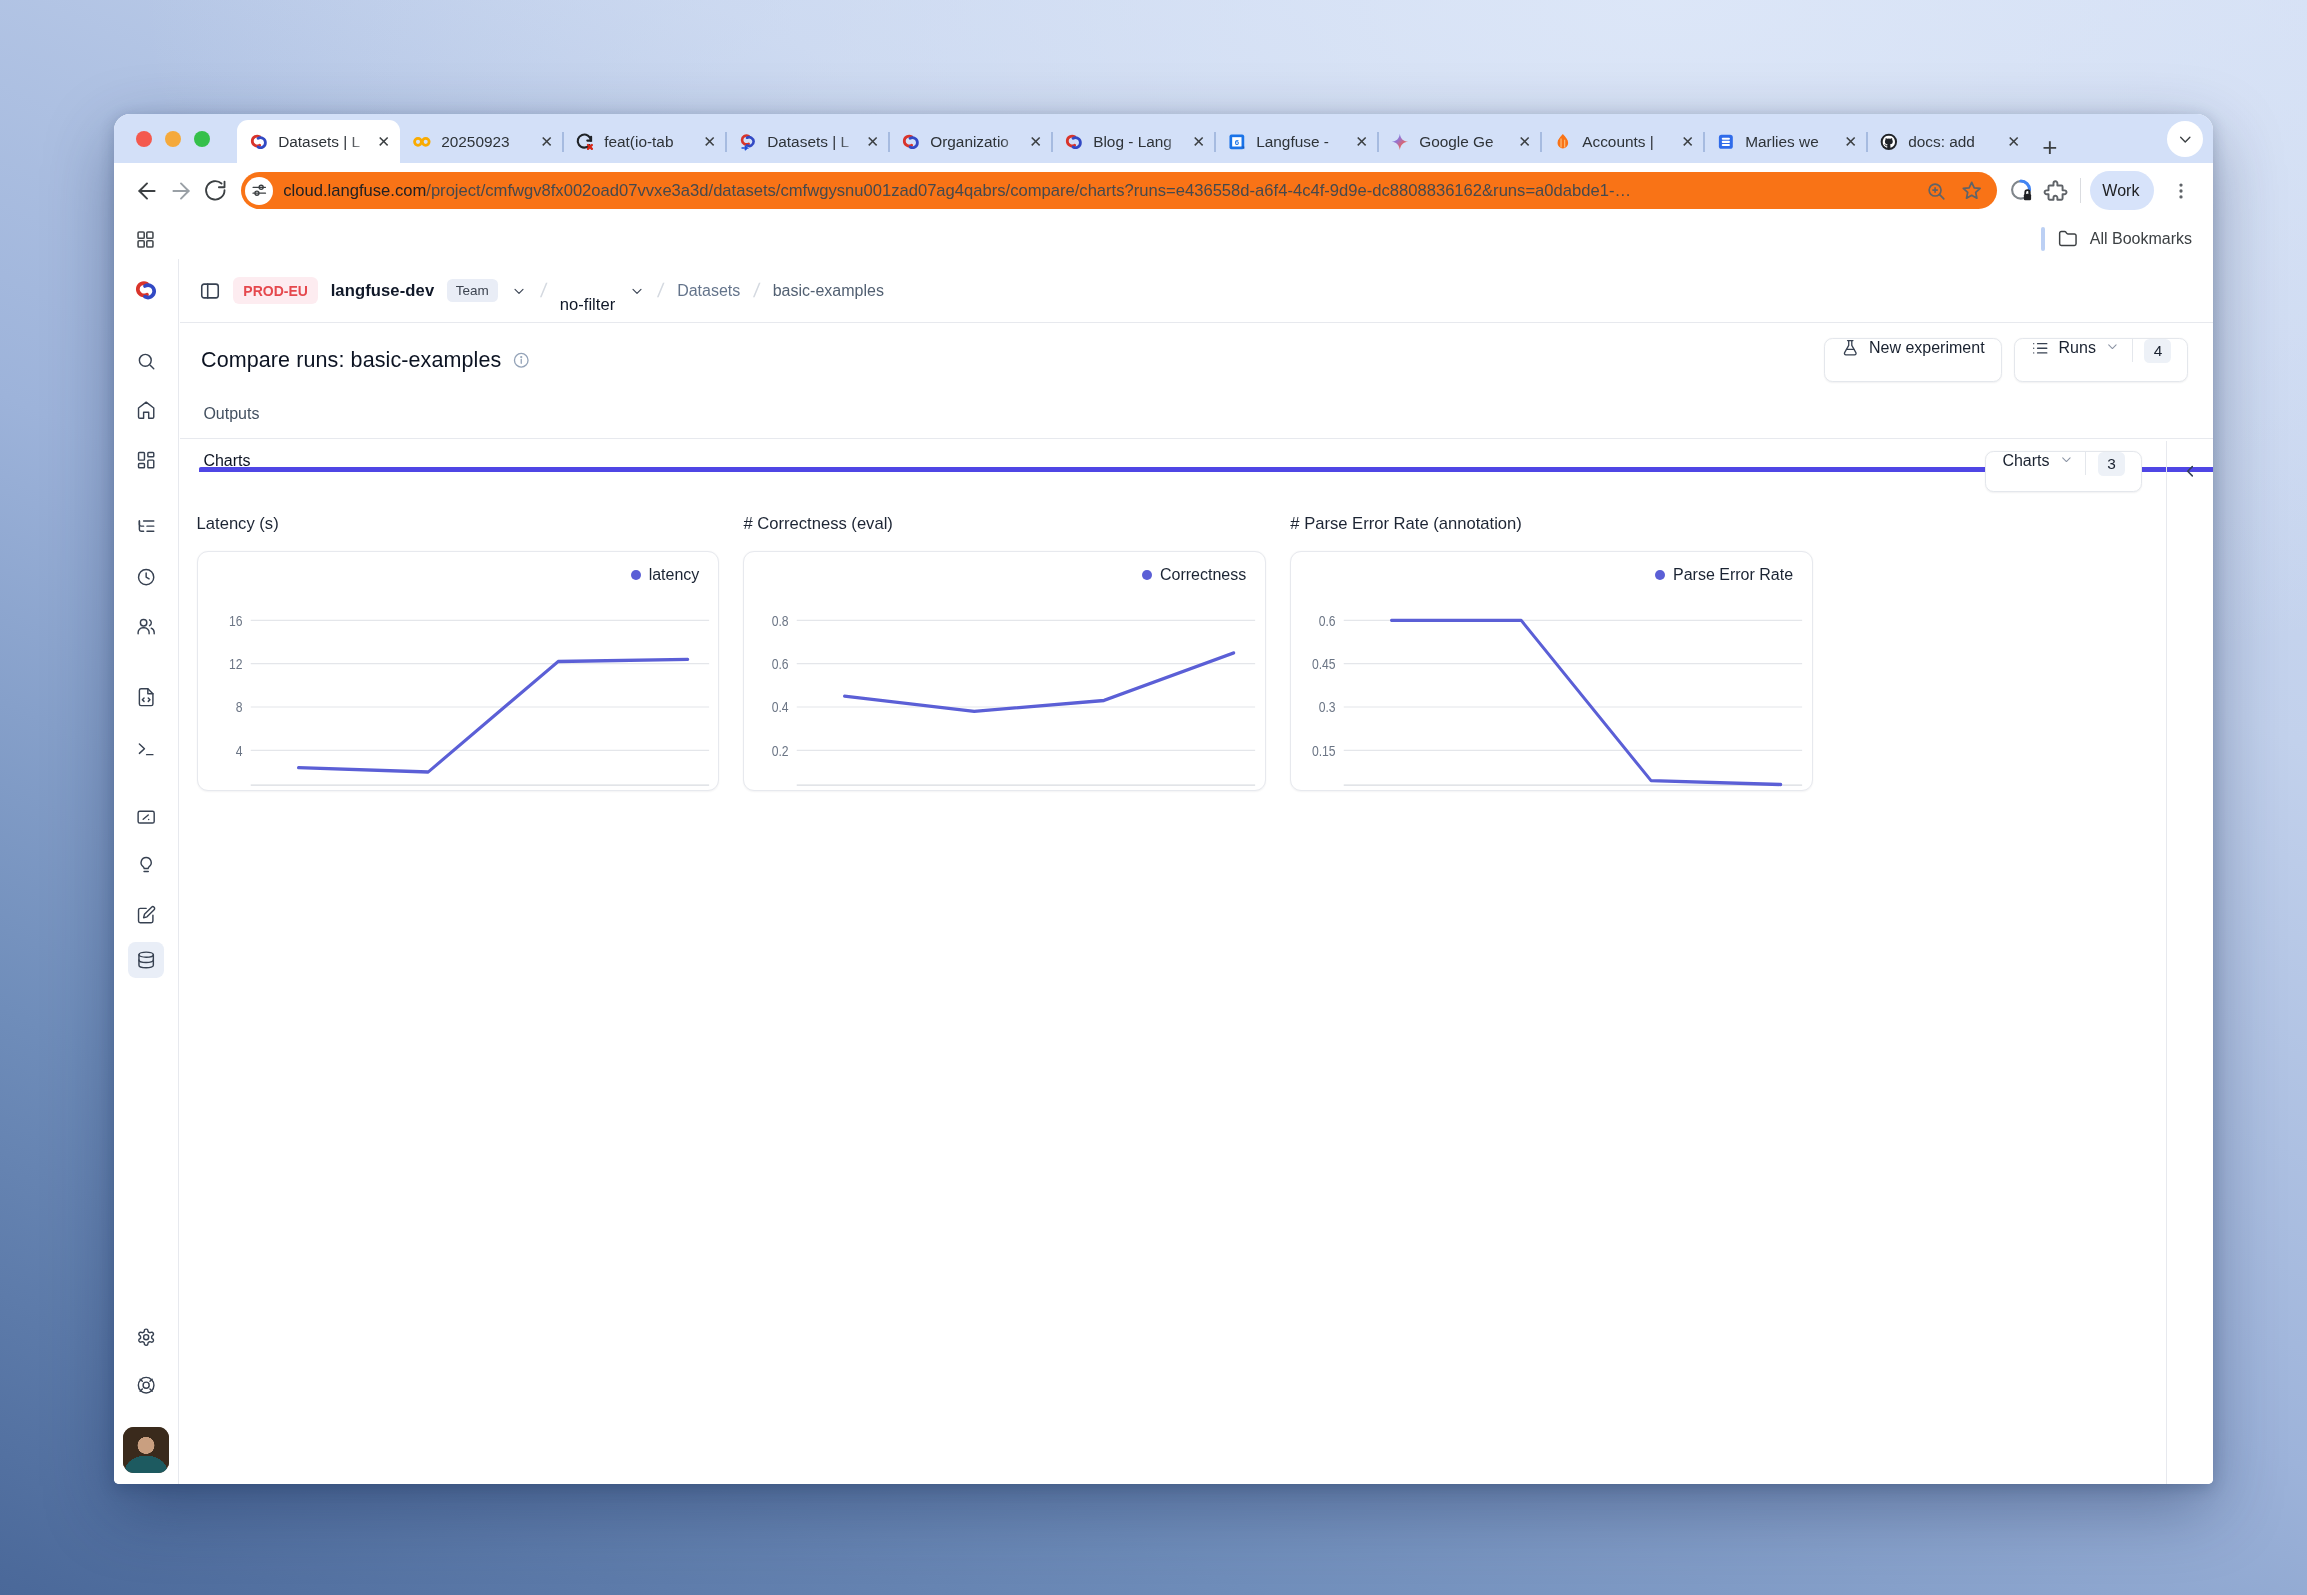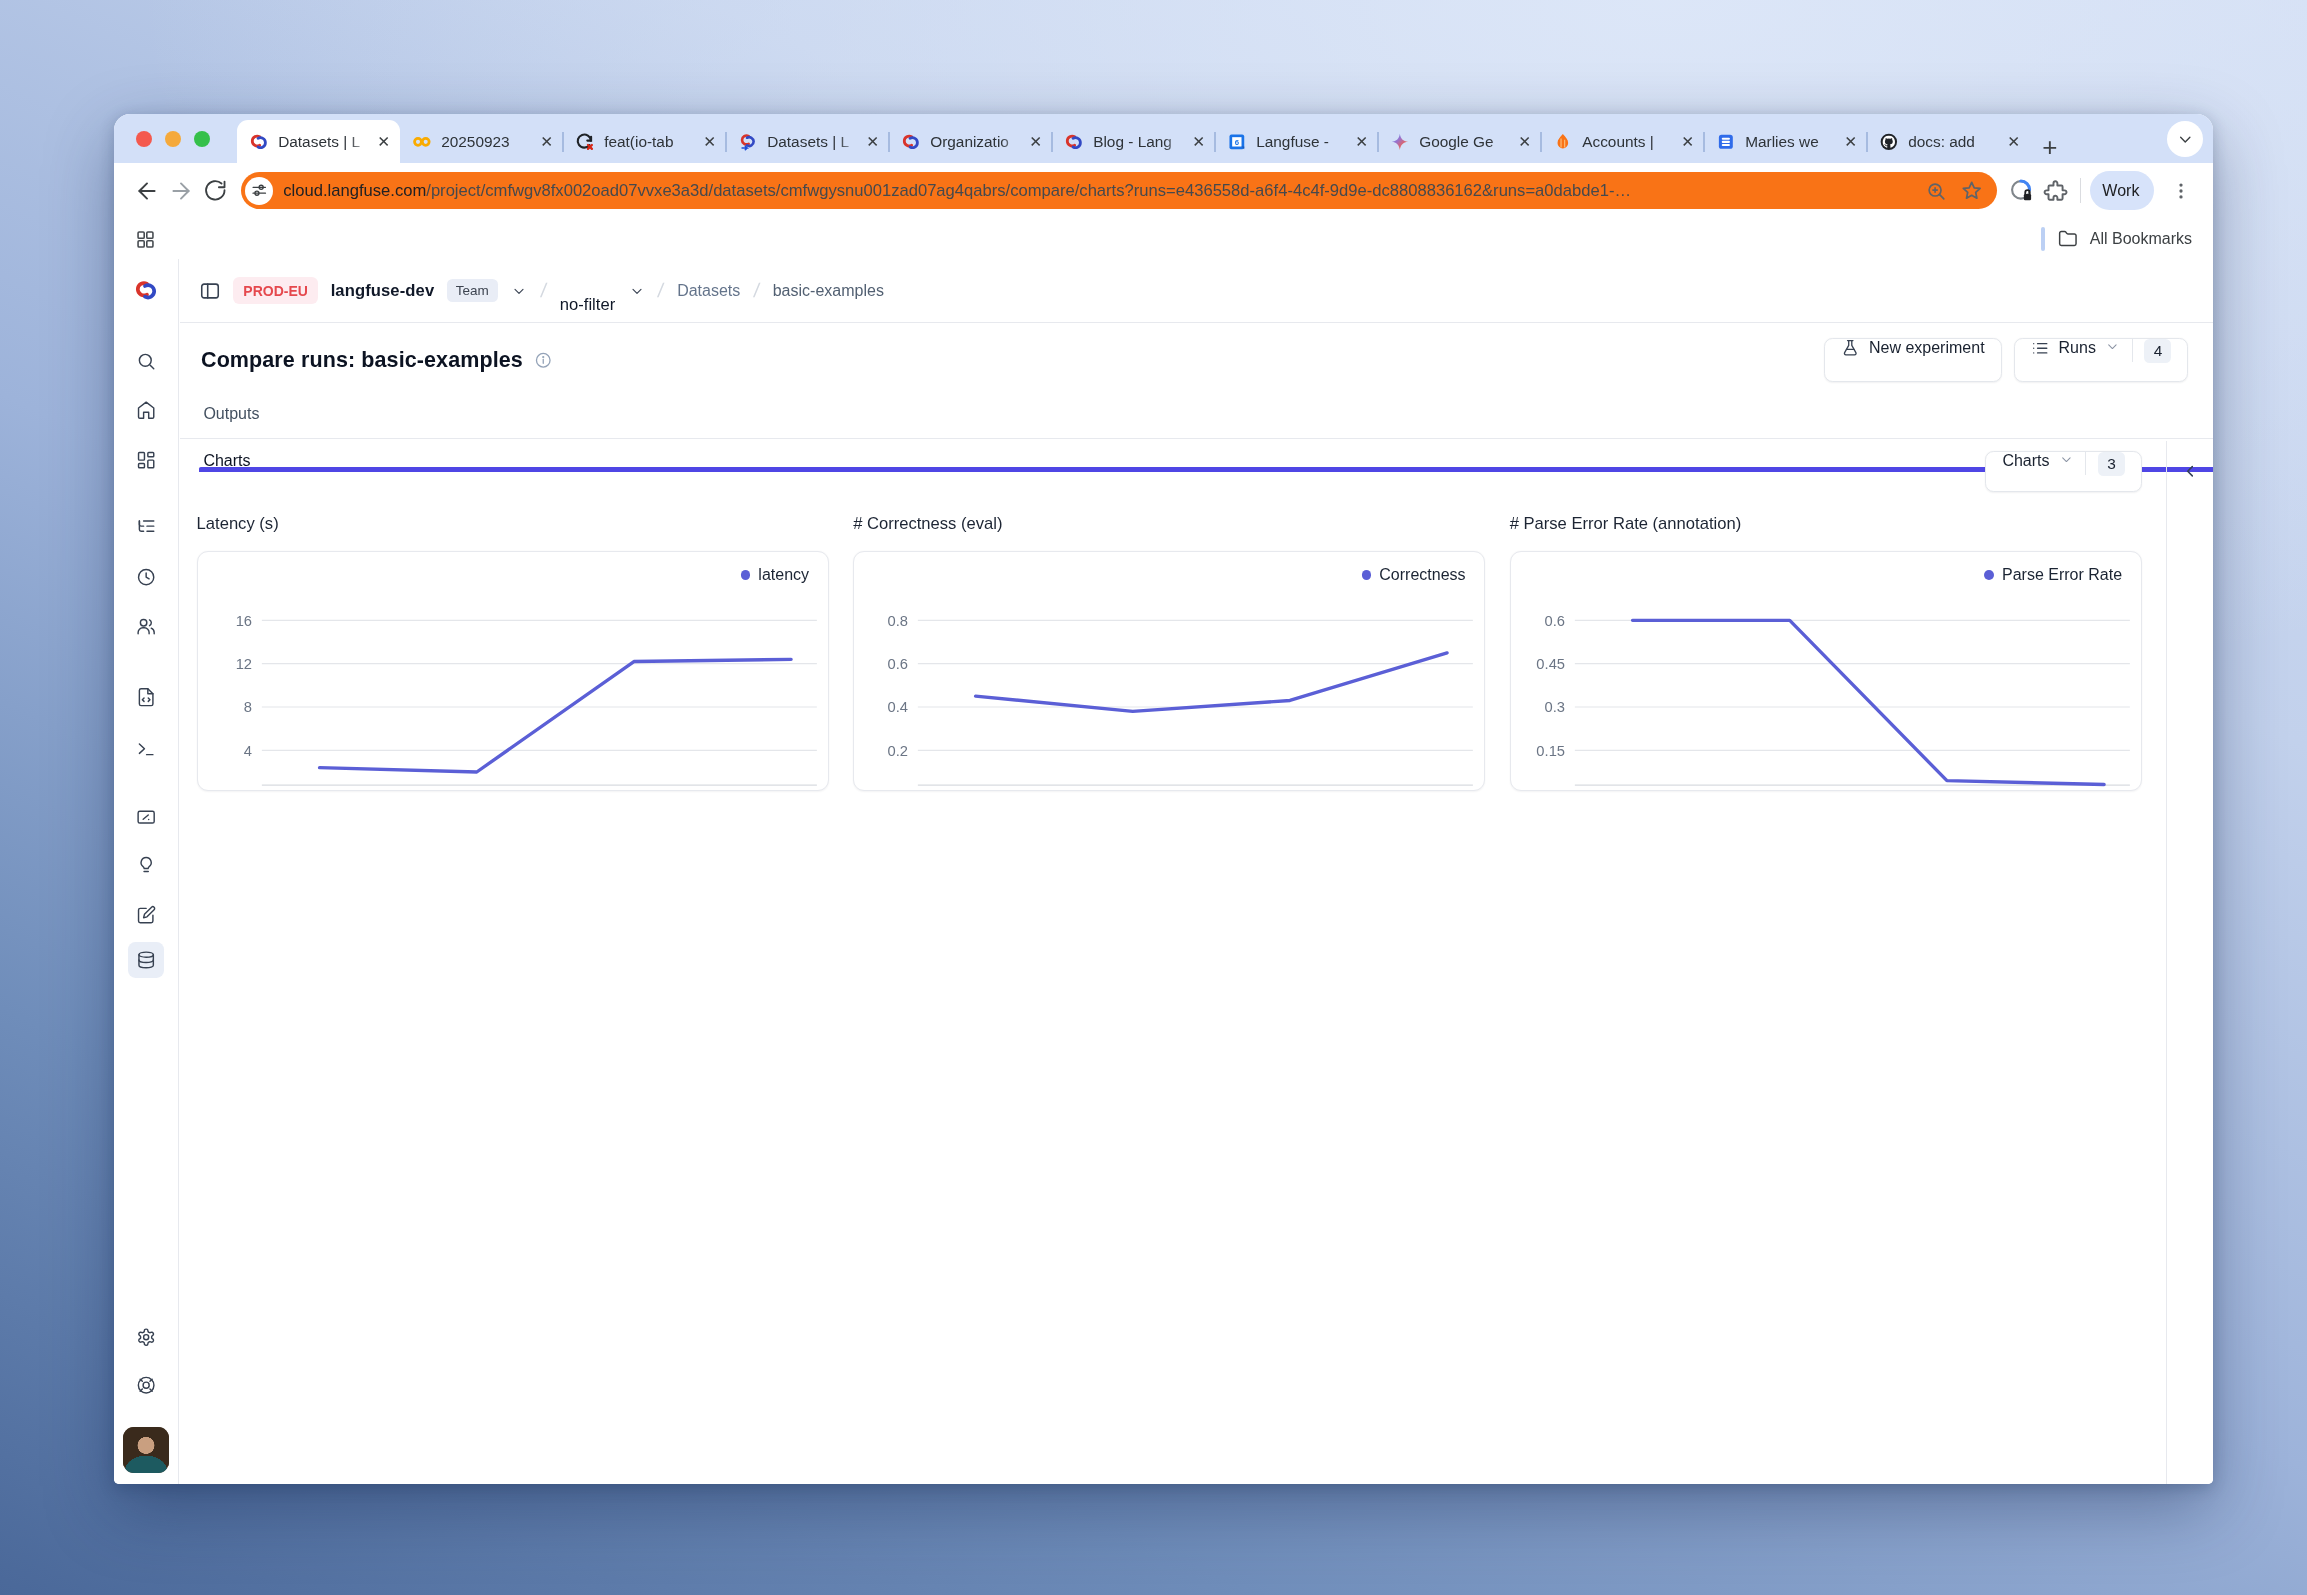--- a/index.html
+++ b/index.html
@@ -79,38 +79,38 @@
             display:flex; align-items:center; padding:0 18.5px; gap:12.3px; }
   .envbadge { font-size:14px; font-weight:700; color:#e5484d; background:#fdecf0; border-radius:6.2px; padding:5.5px 10.5px; }
   .org { font-size:16.6px; font-weight:700; color:#101828; letter-spacing:0.1px; }
   .teambadge { font-size:13.5px; color:#3d4450; background:#e9edf6; border-radius:5.5px; padding:3.7px 9.2px; }
   .slash { font-size:19.7px; color:#d4d9e0; font-weight:300; transform:skewX(-8deg); margin:0 1.2px; }
   .proj { font-size:16.6px; color:#101828;margin-top:28px; }
   .crumblink { font-size:16px; color:#64748b; }
   .crumbcur { font-size:16px; color:#526072; }
   .chev { margin-left:1.2px; }
   .titlerow { position:absolute; top:78px; left:21px; right:24.6px; height:46px; display:flex; align-items:center; }
-  .h1 { font-size:21.5px; font-weight:700; color:#0c1322; letter-spacing:0.1px; }
+  .h1 { font-size:21.5px; font-weight:400; color:#0c1322; letter-spacing:0.1px; }
   .infoico { margin-left:11px; }
   .actions { margin-left:auto; display:flex; gap:12.3px; }
   .btn { display:flex; align-items:flex-start; gap:9.2px; height:44px; padding:0 16px; background:#fff;
          border:1.2px solid #e4e7ec; border-radius:8.6px; font-size:16px; color:#19212f;
          box-shadow:0 0.6px 1.8px rgba(16,24,40,.06); }
   .btn .bdiv { width:1.2px; height:23.4px; background:#e4e7ec; margin:0 2.5px; }
   .countbadge { background:#edf1f7; border-radius:5.5px; padding:3.1px 9.2px; font-size:15.4px; color:#19212f; }
   .apptabs { position:absolute; top:145px; left:0; right:0; height:35px; border-bottom:1.2px solid #e7e9ee;
              display:flex; gap:28px; padding-left:23.4px;flex-direction:column; }
   .atab { font-size:16px; color:#435060; position:relative; display:flex; align-items:flex-start; padding-top:1.2px; }
   .atab.active { color:#0c1322; font-weight:500; }
   .atab.active::after { content:""; position:absolute; left:-4.9px; right:-4.9px; bottom:-1.2px; height:4.9px; background:#4f46e5; border-radius:1.8px 1.8px 0 0; }
   .content { position:absolute; top:182px; left:0; right:0; bottom:0; }
   .rightstrip { position:absolute; top:0; right:0; bottom:0; width:47px; border-left:1.2px solid #e7e9ee; }
   .collapse { position:absolute; top:21px; left:50%; transform:translateX(-50%); }
   .chartsbtn { position:absolute; top:9.8px; right:71px; height:41px; }
-  .chartshead { position:absolute; top:73px; left:16.6px; width:1945px; display:grid; grid-template-columns:repeat(3,1fr); column-gap:24.6px; }
+  .chartshead { position:absolute; top:73px; left:16.6px; width:1616px; display:grid; grid-template-columns:repeat(3,1fr); column-gap:24.6px; }
   .ctitle { font-size:16.6px; font-weight:500; color:#1d2534; margin-bottom:16.6px; }
   .card { height:240px; border:1.2px solid #e7e9ee; border-radius:11px; position:relative; background:#fff;
           box-shadow:0 0.6px 1.8px rgba(16,24,40,.05); overflow:hidden; }
   .legend { position:absolute; top:14.8px; right:18.5px; display:flex; align-items:center; gap:8px; z-index:2; }
   .ldot { width:9.8px; height:9.8px; border-radius:50%; }
   .llab { font-size:16px; color:#1b2433; }
   .plot { position:absolute; inset:0; }
   .plot svg { width:100%; height:100%; display:block; }
 </style>
 </head>

